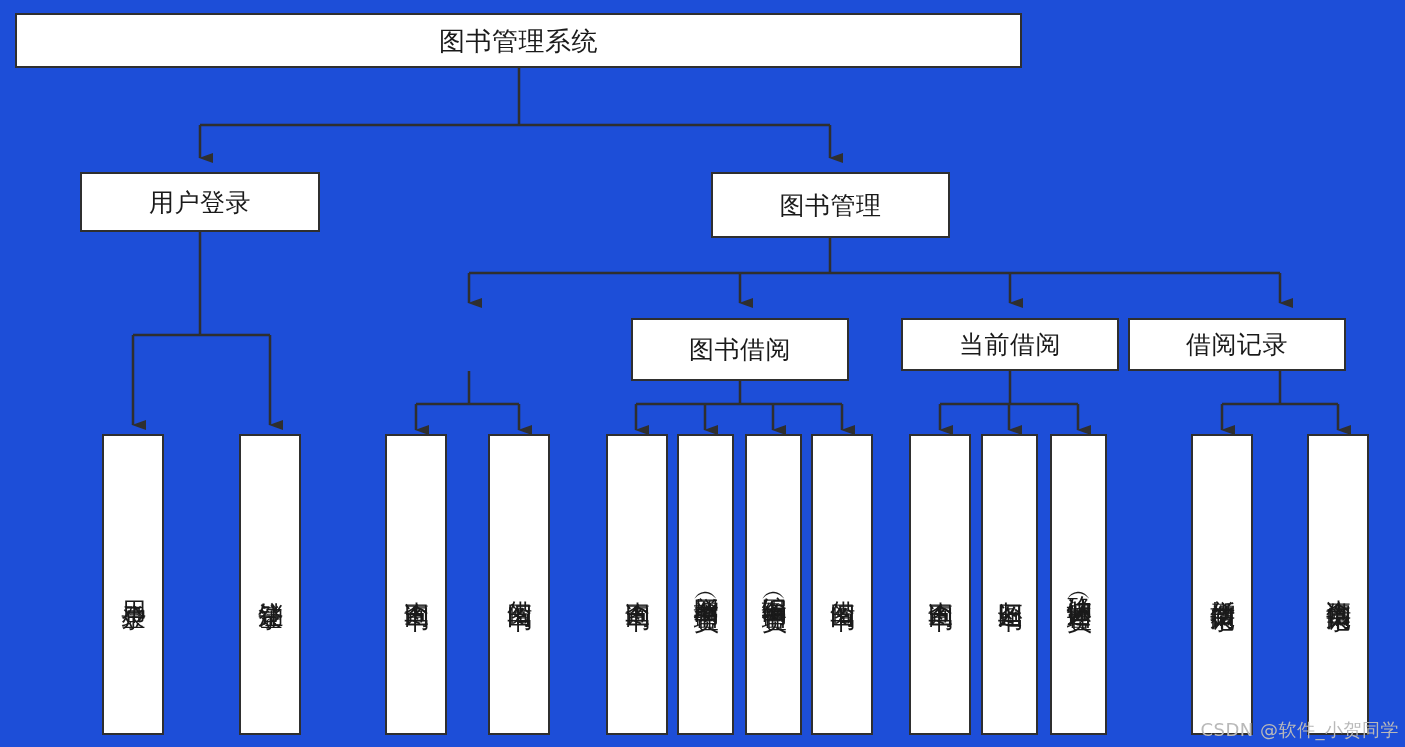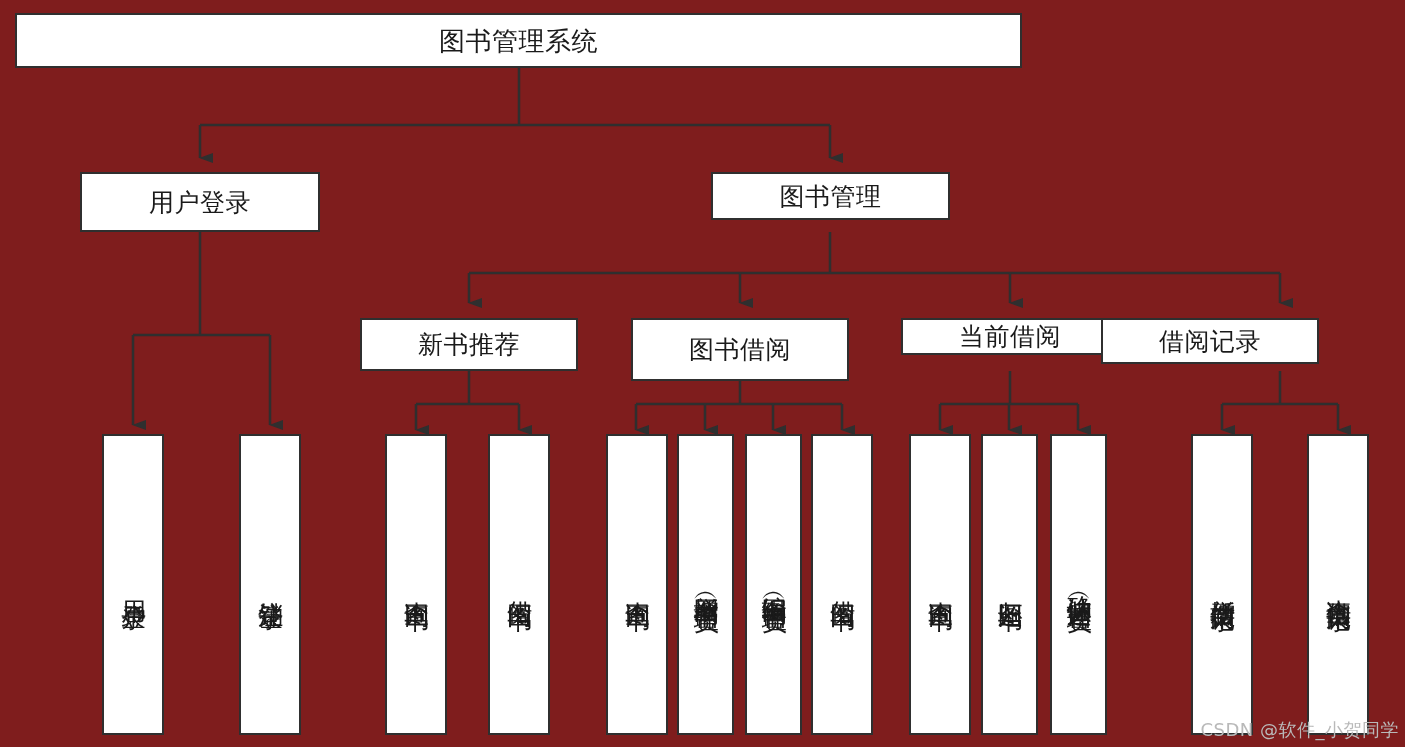--- a/index.html
+++ b/index.html
@@ -8,21 +8,21 @@
     padding: 0;
     background: #ffffff;
   }
   body {
     font-family: "DejaVu Sans", "Liberation Sans", sans-serif;
   }
   #diagram-root {
     position: relative;
     width: 1405px;
     height: 747px;
-    background: #7f1d1d;
+    background: #1d4ed8;
     overflow: hidden;
   }
   #edge-layer {
     position: absolute;
     left: 0;
     top: 0;
     width: 1405px;
     height: 747px;
     pointer-events: none;
   }
@@ -132,37 +132,34 @@
   </svg>
 
   <div class="node h root" style="left:15px; top:13px; width:1007px; height:55px;">
     <span class="node-label">图书管理系统</span>
   </div>
 
   <div class="node h" style="left:80px; top:172px; width:240px; height:60px;">
     <span class="node-label">用户登录</span>
   </div>
 
-  <div class="node h" style="left:711px; top:172px; width:239px; height:48px;">
+  <div class="node h" style="left:711px; top:172px; width:239px; height:66px;">
     <span class="node-label">图书管理</span>
   </div>
 
-  <div class="node h" style="left:360px; top:318px; width:218px; height:53px;">
-    <span class="node-label">新书推荐</span>
-  </div>
 
   <div class="node h" style="left:631px; top:318px; width:218px; height:63px;">
     <span class="node-label">图书借阅</span>
   </div>
 
-  <div class="node h" style="left:901px; top:318px; width:218px; height:37px;">
+  <div class="node h" style="left:901px; top:318px; width:218px; height:53px;">
     <span class="node-label">当前借阅</span>
   </div>
 
-  <div class="node h" style="left:1101px; top:318px; width:218px; height:46px;">
+  <div class="node h" style="left:1128px; top:318px; width:218px; height:53px;">
     <span class="node-label">借阅记录</span>
   </div>
 
   <div class="node v" style="left:102px; top:434px; width:62px; height:301px;">
     <span class="node-label">用户登录</span>
   </div>
 
   <div class="node v" style="left:239px; top:434px; width:62px; height:301px;">
     <span class="node-label">注销登录</span>
   </div>

